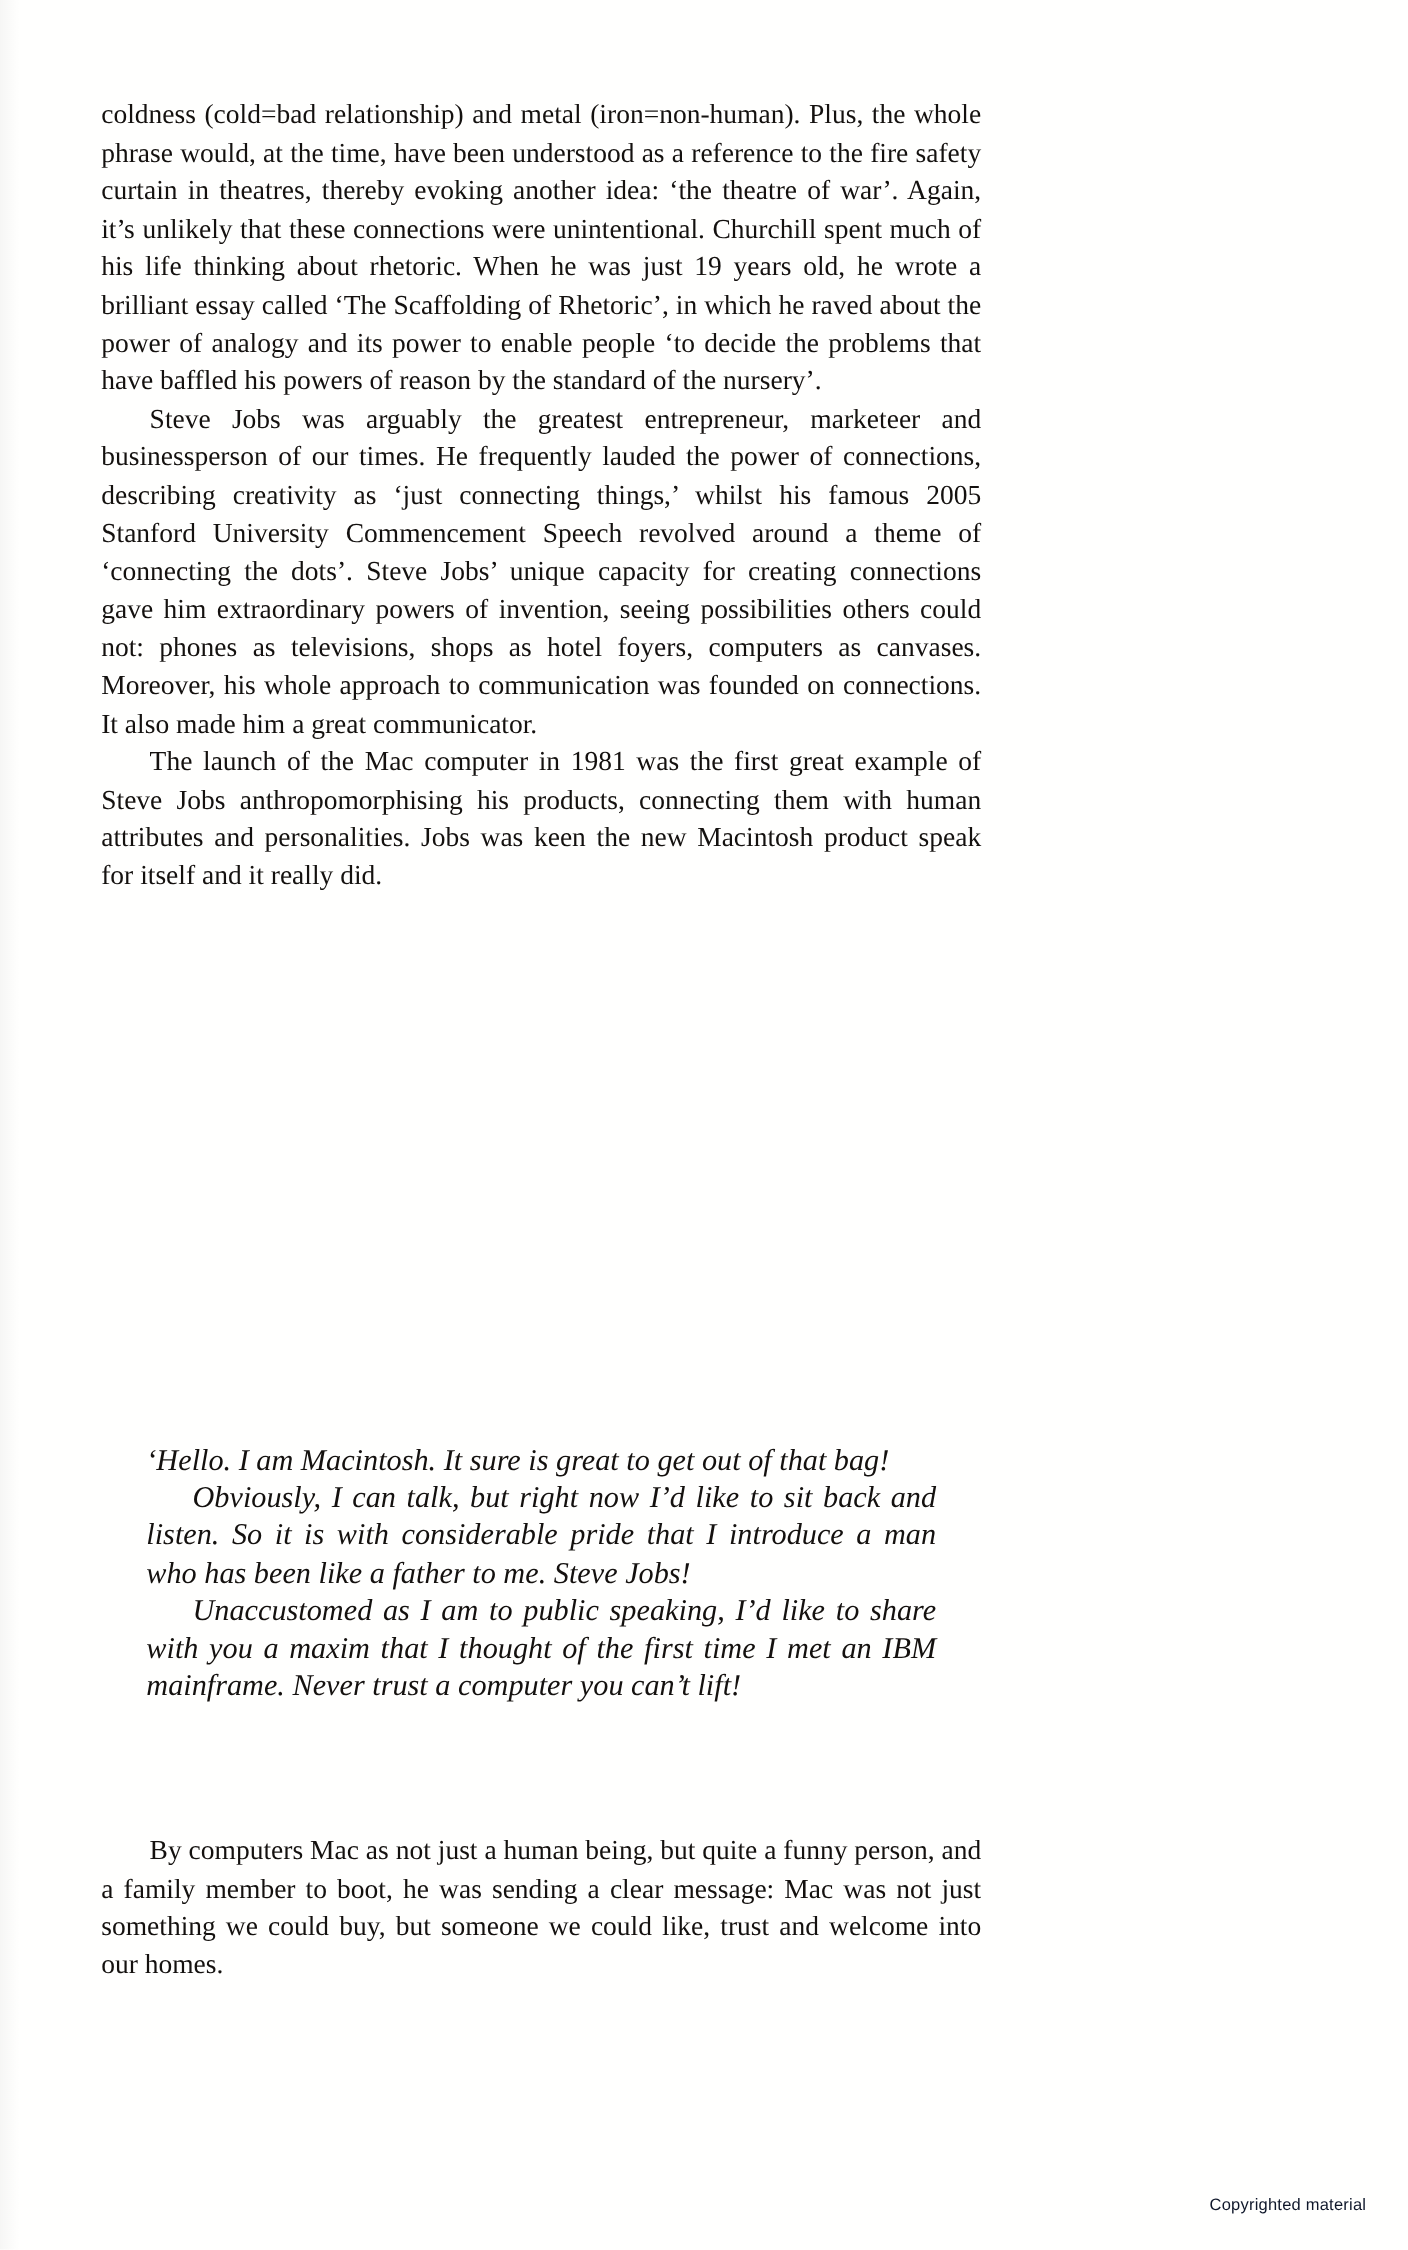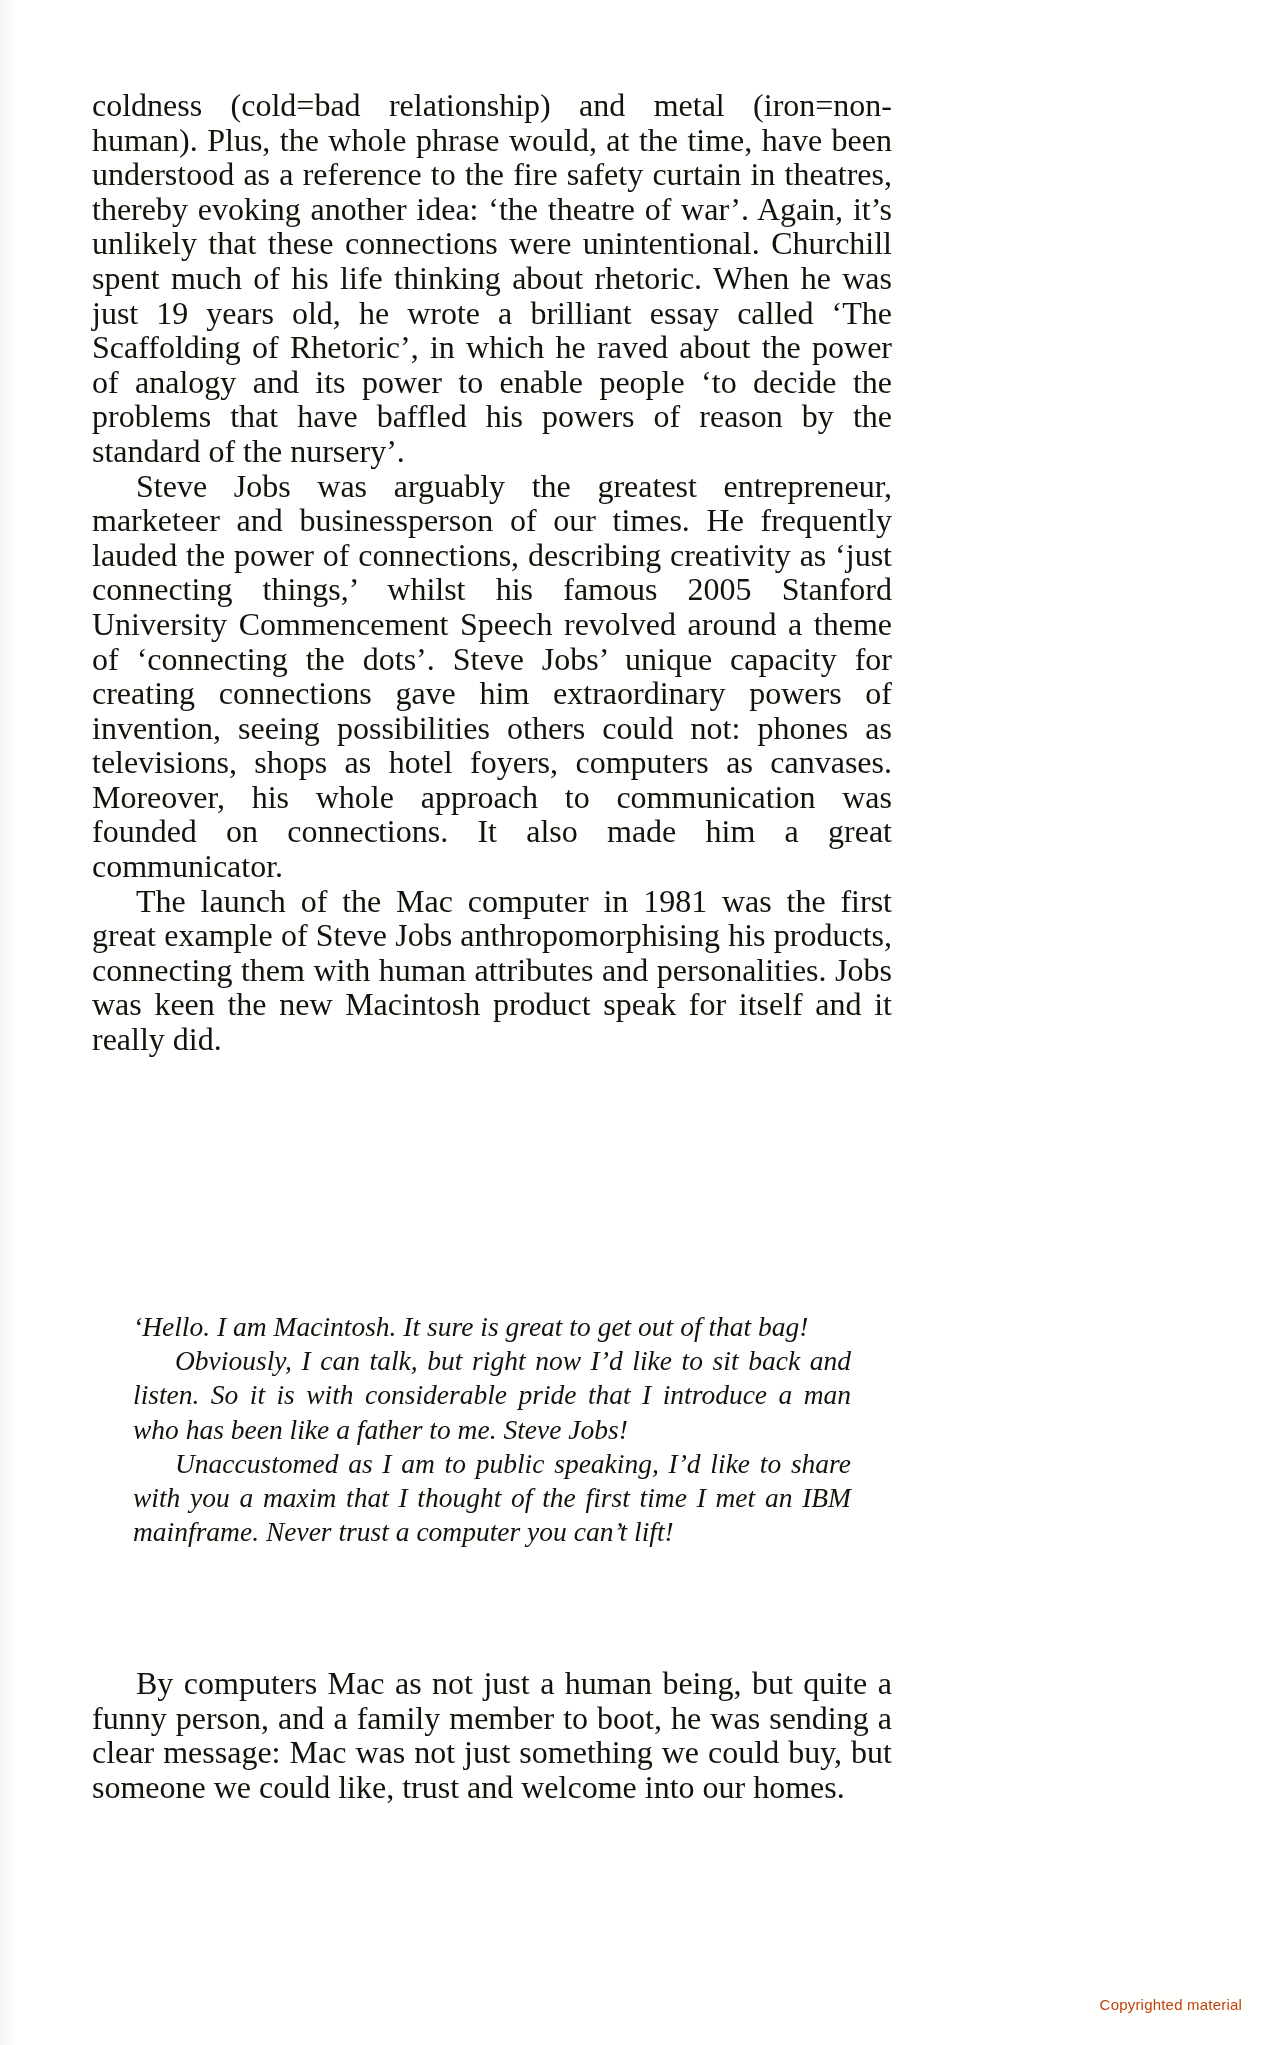--- a/index.html
+++ b/index.html
@@ -35,21 +35,21 @@
 
   #text-column {
     position: absolute;
     left: 92px;
     top: 88px;
     width: 800px;
   }
 
   p.body {
     margin: 0;
-    font-size: 32px;
+    font-size: 25px;
     line-height: 34.6px;
     text-align: justify;
     text-justify: inter-word;
     letter-spacing: 0.0px;
     word-spacing: 0.0px;
     -webkit-font-smoothing: antialiased;
   }
   p.body.indent {
     text-indent: 44px;
   }
@@ -81,21 +81,21 @@
     top: 1666px;
     width: 800px;
   }
 
   .copyright {
     position: absolute;
     right: 38px;
     bottom: 32px;
     font-family: "Liberation Sans", "DejaVu Sans", sans-serif;
     font-size: 15px;
-    color: #c2410c;
+    color: #0f172a;
     letter-spacing: 0.2px;
     white-space: nowrap;
   }
 </style>
 </head>
 <body>
 
 <div id="page">
 
   <div id="text-column">

